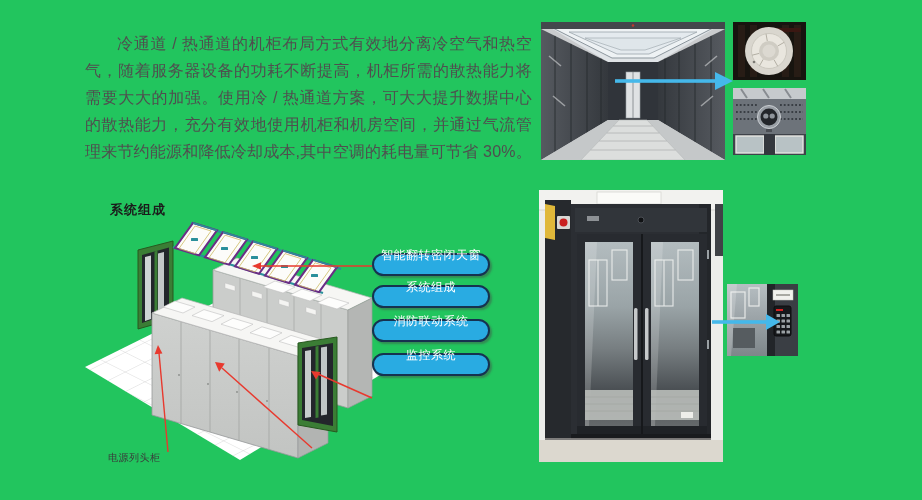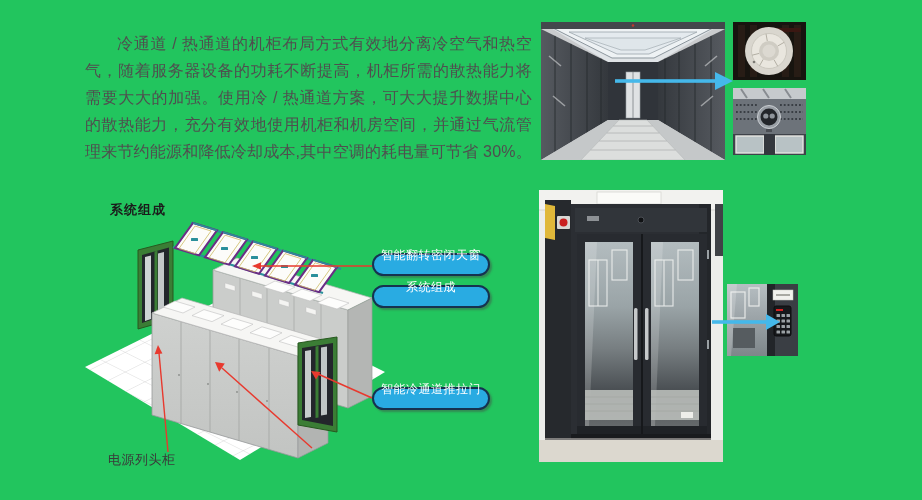--- a/index.html
+++ b/index.html
@@ -6,21 +6,21 @@
   .page{position:relative;width:922px;height:500px;background:#22c55e;overflow:hidden;
         font-family:"Liberation Sans","DejaVu Sans",sans-serif;}
   .intro{position:absolute;left:85px;top:14px;width:447px;font-size:16px;line-height:27px;
          color:#4f4f4f;text-align:justify;text-indent:2em;letter-spacing:.2px;}
   .section-title{position:absolute;left:110px;top:177px;font-size:13px;font-weight:bold;color:#1b1b1b;letter-spacing:1px;margin-top:24px;}
   .sys-btn{position:absolute;left:372px;width:118px;height:23px;box-sizing:border-box;
            background:#29abe2;border:2px solid #16324f;border-radius:12px;color:#ffffff;
            font-size:12px;letter-spacing:.5px;display:flex;align-items:center;justify-content:center;
            box-shadow:2px 2px 2px rgba(70,70,70,.45);cursor:pointer;padding-bottom:18px;}
   .b1{top:253px}.b2{top:285px}.b3{top:319px}.b4{top:353px}.b5{top:387px}.b6{top:421px}
-  .diag-label{position:absolute;top:451px;font-size:13px;color:#3a3a3a;letter-spacing:.5px;}
+  .diag-label{position:absolute;top:451px;font-size:10px;color:#3a3a3a;letter-spacing:.5px;}
   .lab1{left:108px}.lab2{left:272px}
   .abs{position:absolute;}
   svg{display:block;}
 </style>
 </head>
 <body>
 
 <div class="page">
 
   <p class="intro">冷通道 / 热通道的机柜布局方式有效地分离冷空气和热空气，随着服务器设备的功耗不断提高，机柜所需的散热能力将需要大大的加强。使用冷 / 热通道方案，可大大提升数据中心的散热能力，充分有效地使用机柜和机房空间，并通过气流管理来节约能源和降低冷却成本,其中空调的耗电量可节省 30%。</p>
@@ -141,21 +141,22 @@
         <line x1="83" y1="257" x2="74" y2="158"></line>
         <polygon points="73,150 69.6,159.2 77.4,158.4" fill="#e8392e" stroke="none"></polygon>
         <line x1="227" y1="253" x2="137" y2="173"></line>
         <polygon points="130,167 139.8,168.6 134.2,176.8" fill="#e8392e" stroke="none"></polygon>
       </g>
     </svg>
   </div>
 
   <div class="sys-btn b1">智能翻转密闭天窗</div>
   <div class="sys-btn b2">系统组成</div>
-  <div class="sys-btn b5">智能冷通道推拉门</div>
+  <div class="sys-btn b3">消防联动系统</div>
+  <div class="sys-btn b4">监控系统</div>
 
   <div class="diag-label lab1">电源列头柜</div>
 
   <div class="abs" style="left:541px;top:22px;">
     <svg width="184" height="138" viewBox="0 0 184 138">
       <defs>
         <linearGradient id="wl" x1="0" y1="0" x2="1" y2="0">
           <stop offset="0" stop-color="#565a60"></stop>
             <stop offset="1" stop-color="#34383d"></stop>
         </linearGradient>

